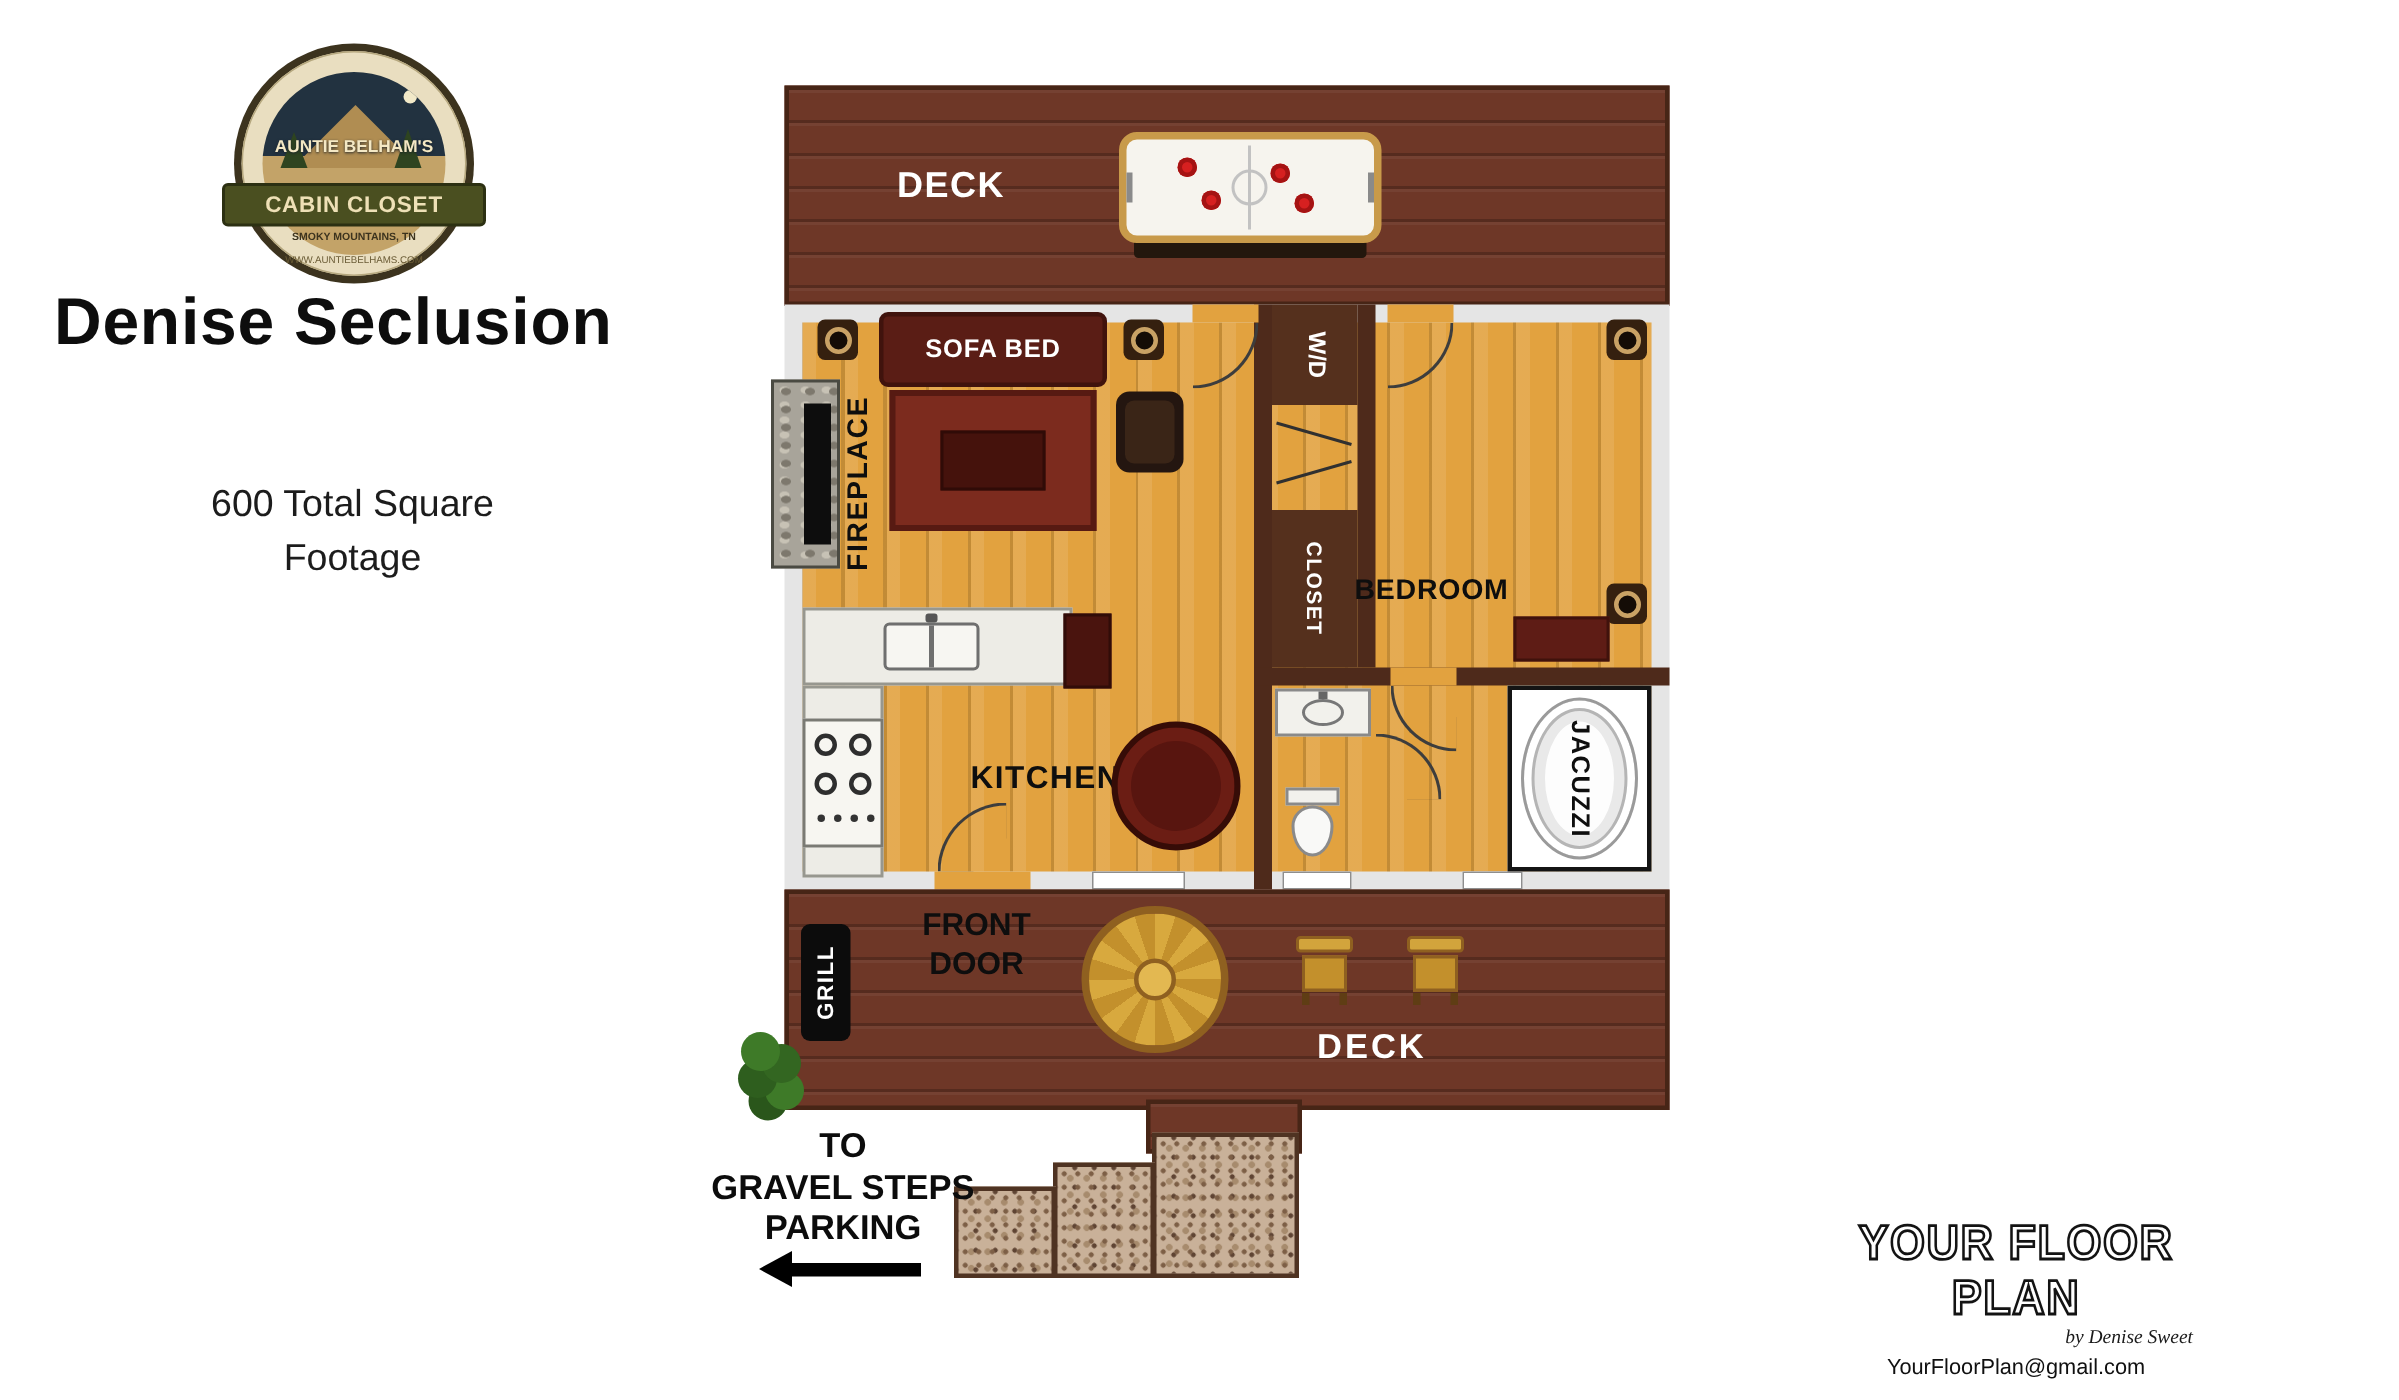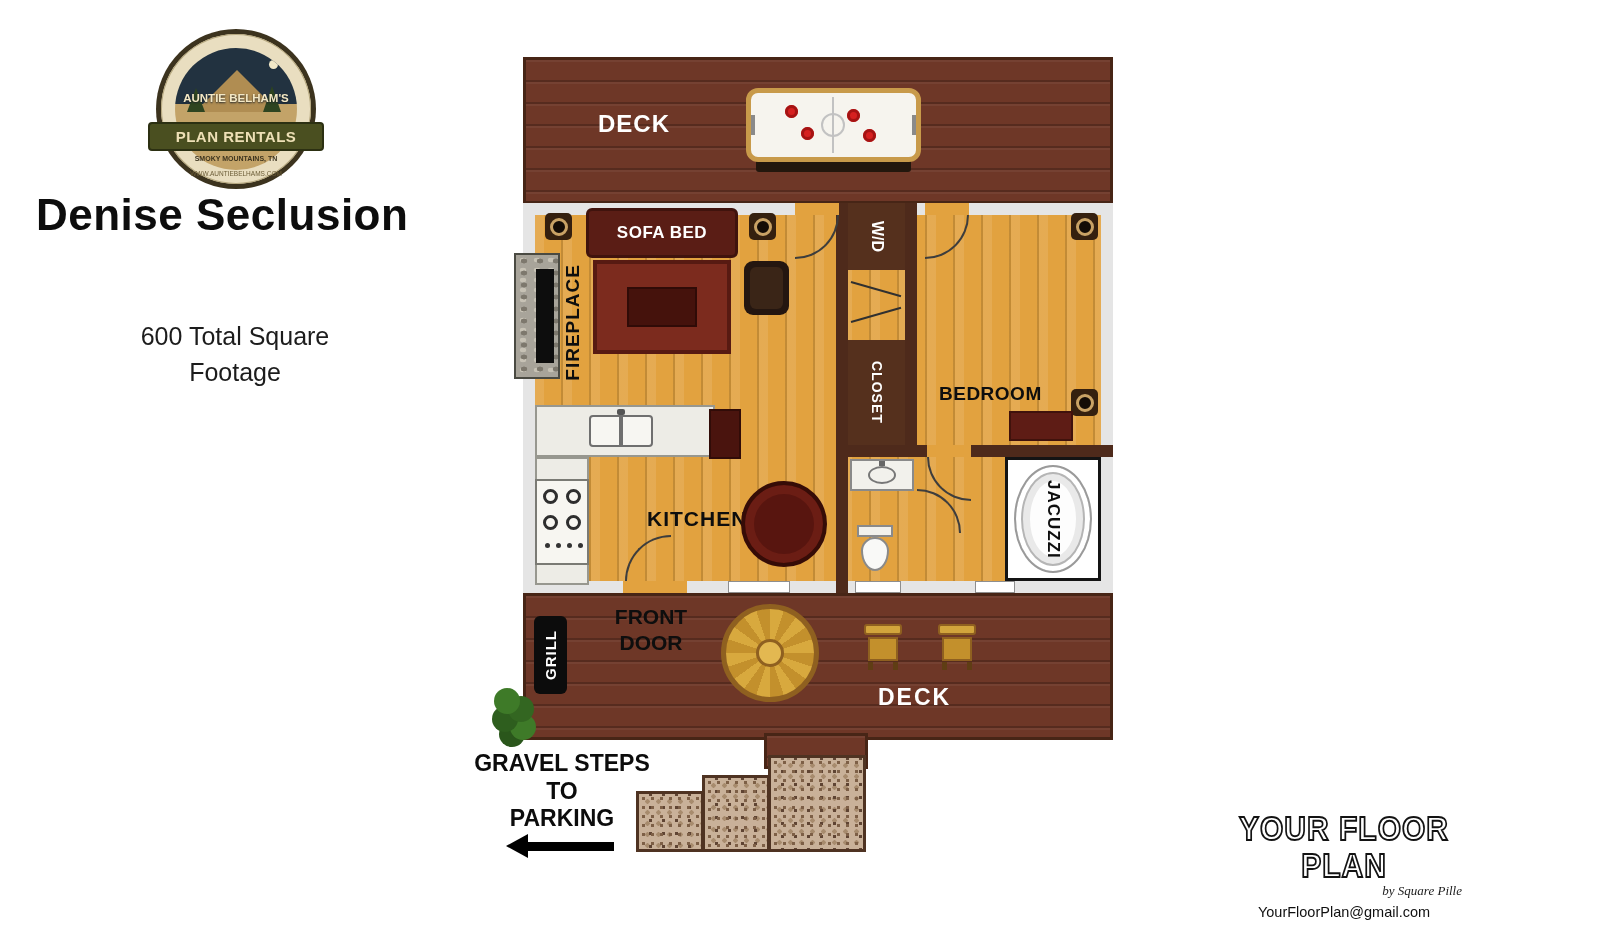--- a/index.html
+++ b/index.html
@@ -31,21 +31,21 @@
   <div class="abs" style="left:148px;top:34px;width:176px;height:166px;">
     <div class="abs" style="left:13px;top:0;width:150px;height:150px;border-radius:50%;background:#e9dec0;box-shadow:0 0 0 5px #3c331e, inset 0 0 0 1px #b5a77e;"></div>
     <div class="abs" style="left:27px;top:14px;width:122px;height:122px;border-radius:50%;overflow:hidden;background:linear-gradient(#223240 0 46%,#c3a368 46% 100%);">
       <div class="abs" style="left:20px;top:22px;width:0;height:0;border-left:42px solid transparent;border-right:42px solid transparent;border-bottom:42px solid #b08d52;"></div>
       <div class="abs" style="left:12px;top:40px;width:0;height:0;border-left:9px solid transparent;border-right:9px solid transparent;border-bottom:24px solid #2e4420;"></div>
       <div class="abs" style="left:88px;top:38px;width:0;height:0;border-left:9px solid transparent;border-right:9px solid transparent;border-bottom:26px solid #2e4420;"></div>
       <div class="abs" style="left:94px;top:12px;width:9px;height:9px;border-radius:50%;background:#f2e9c8;"></div>
     </div>
     <div class="abs" style="left:27px;top:58px;width:122px;text-align:center;color:#f4e8c4;font-size:11.5px;font-weight:bold;text-shadow:0 1px 2px #1a2128;">AUNTIE BELHAM'S</div>
     <div class="abs flexc" style="left:0;top:88px;width:176px;height:29px;background:#4a4f20;border:2px solid #2c3012;border-radius:4px;box-sizing:border-box;">
-      <span style="color:#eee0b6;font-weight:bold;font-size:15px;letter-spacing:.5px;">PLAN RENTALS</span>
+      <span style="color:#eee0b6;font-weight:bold;font-size:15px;letter-spacing:.5px;">CABIN CLOSET</span>
     </div>
     <div class="abs" style="left:27px;top:121px;width:122px;text-align:center;font-size:7px;font-weight:bold;color:#3c331e;">SMOKY MOUNTAINS, TN</div>
     <div class="abs" style="left:27px;top:136px;width:122px;text-align:center;font-size:6.5px;color:#6b5c36;">WWW.AUNTIEBELHAMS.COM</div>
   </div>
 
   <div class="abs" style="left:36px;top:190px;width:420px;font-size:44px;font-weight:800;letter-spacing:.5px;color:#0d0d0d;">Denise Seclusion</div>
   <div class="abs" style="left:120px;top:318px;width:230px;font-size:25px;color:#1c1c1c;text-align:center;line-height:1.45;">600 Total Square Footage</div>
 
   <div class="deck" style="left:523px;top:57px;width:590px;height:147px;">
     <div class="wlbl" style="left:72px;top:50px;font-size:24px;letter-spacing:1px;">DECK</div>
@@ -111,21 +111,21 @@
 
     <div class="abs flexc" style="left:325px;top:0;width:57px;height:67px;background:#55301d;">
       <span class="vdown vtxt" style="color:#fff;font-size:16px;">W/D</span>
     </div>
     <div class="abs" style="left:328px;top:78px;width:52px;height:2px;background:#303030;transform:rotate(16deg);transform-origin:left center;"></div>
     <div class="abs" style="left:328px;top:118px;width:52px;height:2px;background:#303030;transform:rotate(-16deg);transform-origin:left center;"></div>
     <div class="abs flexc" style="left:325px;top:137px;width:57px;height:105px;background:#55301d;">
       <span class="vdown vtxt" style="color:#fff;font-size:14px;letter-spacing:1px;">CLOSET</span>
     </div>
 
-    <div class="lbl" style="left:416px;top:180px;font-size:19px;letter-spacing:.5px;">BEDROOM</div>
+    <div class="lbl" style="left:380px;top:180px;font-size:19px;letter-spacing:.5px;">BEDROOM</div>
     <div class="abs" style="left:486px;top:208px;width:64px;height:30px;background:#5e1c15;border:2px solid #40120c;box-sizing:border-box;"></div>
 
     <div class="abs" style="left:327px;top:256px;width:64px;height:32px;background:#f2f1ec;border:2px solid #8a8a8a;box-sizing:border-box;">
       <div class="abs" style="left:16px;top:5px;width:28px;height:18px;border:2px solid #777;border-radius:50%;box-sizing:border-box;"></div>
       <div class="abs" style="left:27px;top:0;width:6px;height:5px;background:#666;"></div>
     </div>
     <div class="abs" style="left:334px;top:322px;width:36px;height:48px;">
       <div class="abs" style="left:0;top:0;width:36px;height:12px;background:#f2f1ec;border:2px solid #8a8a8a;box-sizing:border-box;"></div>
       <div class="abs" style="left:4px;top:12px;width:28px;height:34px;background:#f9f9f7;border:2px solid #8a8a8a;border-radius:50% 50% 50% 50%/40% 40% 60% 60%;box-sizing:border-box;"></div>
     </div>
@@ -178,28 +178,28 @@
     <div class="wlbl" style="left:352px;top:88px;font-size:23px;letter-spacing:2px;">DECK</div>
   </div>
 
   <div class="deck" style="left:764px;top:733px;width:104px;height:36px;"></div>
   <div class="gravel" style="left:768px;top:755px;width:98px;height:97px;"></div>
   <div class="gravel" style="left:702px;top:775px;width:68px;height:77px;"></div>
   <div class="gravel" style="left:636px;top:791px;width:68px;height:61px;"></div>
   <div class="bush" style="left:494px;top:688px;"></div>
 
   <div class="abs" style="left:452px;top:750px;width:220px;text-align:center;color:#0c0c0c;font-weight:bold;font-size:23px;line-height:1.2;">
+    <div>TO</div>
     <div>GRAVEL STEPS</div>
-    <div>TO</div>
     <div>PARKING</div>
   </div>
   <div class="abs" style="left:506px;top:834px;width:110px;height:26px;">
     <div class="abs" style="left:0;top:0;width:0;height:0;border-top:12px solid transparent;border-bottom:12px solid transparent;border-right:22px solid #000;"></div>
     <div class="abs" style="left:20px;top:8px;width:88px;height:9px;background:#000;"></div>
   </div>
 
   <div class="abs" style="left:1216px;top:772px;width:256px;margin-top:42px;">
     <div style="text-align:center;font-size:30px;font-weight:800;letter-spacing:1px;color:#ffffff;-webkit-text-stroke:1.7px #131313;text-shadow:0 0 1px #131313;transform:scaleY(1.08);">YOUR FLOOR PLAN</div>
-    <div style="text-align:right;padding-right:10px;font-family:'Liberation Serif',serif;font-style:italic;font-size:13px;color:#1a1a1a;margin-top:1px;">by Square Pille</div>
+    <div style="text-align:right;padding-right:10px;font-family:'Liberation Serif',serif;font-style:italic;font-size:13px;color:#1a1a1a;margin-top:1px;">by Denise Sweet</div>
     <div style="text-align:center;font-size:14.5px;color:#101010;margin-top:5px;">YourFloorPlan@gmail.com</div>
   </div>
 
 </div>
 
 </body></html>

